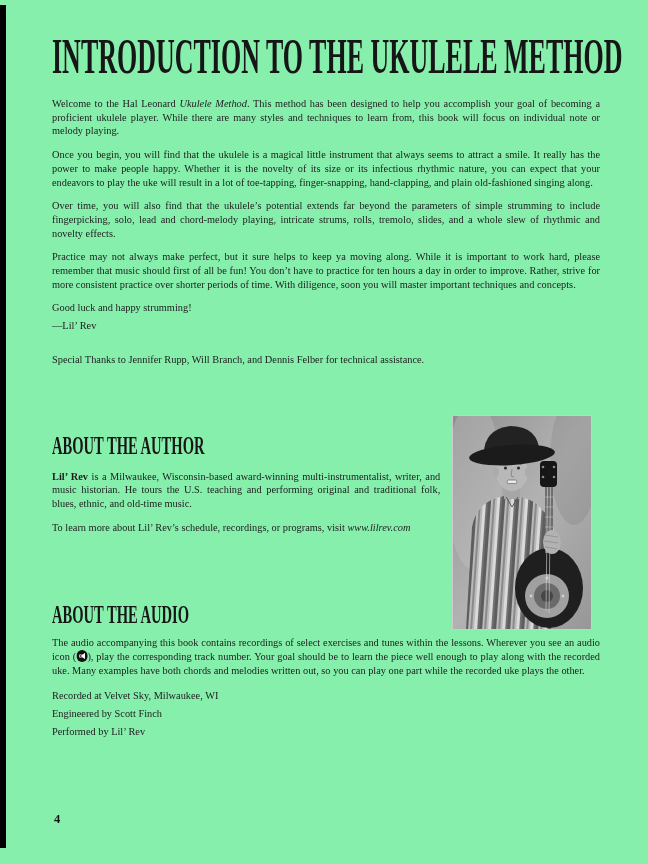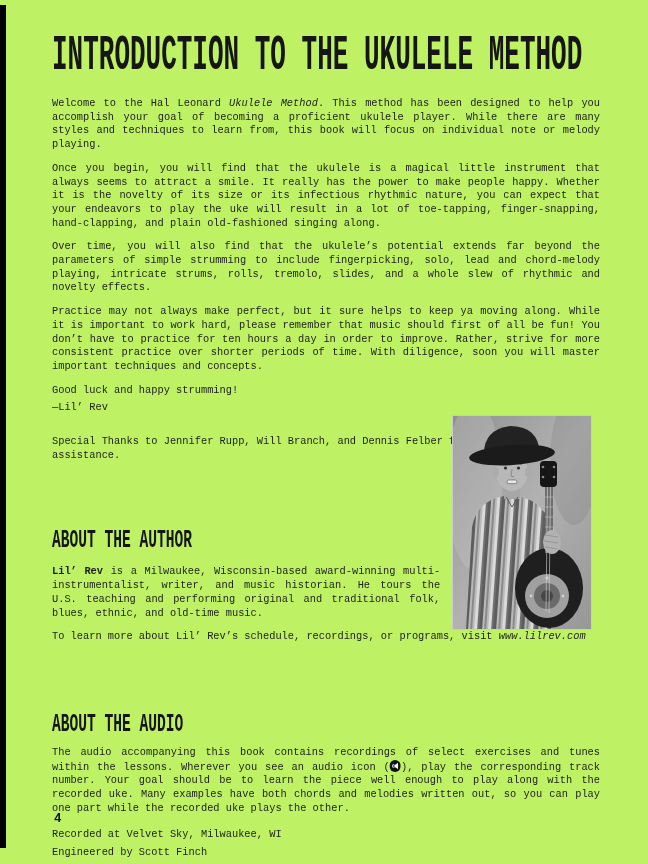--- a/index.html
+++ b/index.html
@@ -1,17 +1,17 @@
 <!DOCTYPE html>
 <html><head>
 <meta charset="utf-8">
 <style>
   html,body{margin:0;padding:0;background:#fff;}
-  .page{position:relative;width:648px;height:864px;background:#bef264;overflow:hidden;
-        font-family:Liberation Mono, monospace;color:#1d1d1d;}
+  .page{position:relative;width:648px;height:864px;background:#86efac;overflow:hidden;
+        font-family:Liberation Serif, serif;color:#1d1d1d;}
   .scan-bar{position:absolute;left:0;top:5px;width:6px;height:843px;background:#000;}
   .content{position:absolute;left:52px;top:0;width:583px;transform:scaleX(0.94);transform-origin:0 0;}
   .title-wrap{margin:28px 0 13px 0;height:56px;white-space:nowrap;}
   .title-text{display:inline-block;font-weight:bold;font-size:50px;line-height:56px;
               white-space:nowrap;transform:scaleX(0.553);transform-origin:0 50%;color:#161616;}
   p.body{font-size:11px;line-height:13.7px;margin:0 0 10px 0;color:#1d1d1d;}
   p.just{text-align:justify;}
   p.signoff{margin-bottom:4px;margin-top:1px;}
   p.signature{margin-bottom:20px;}
   p.thanks{margin-bottom:0;}

